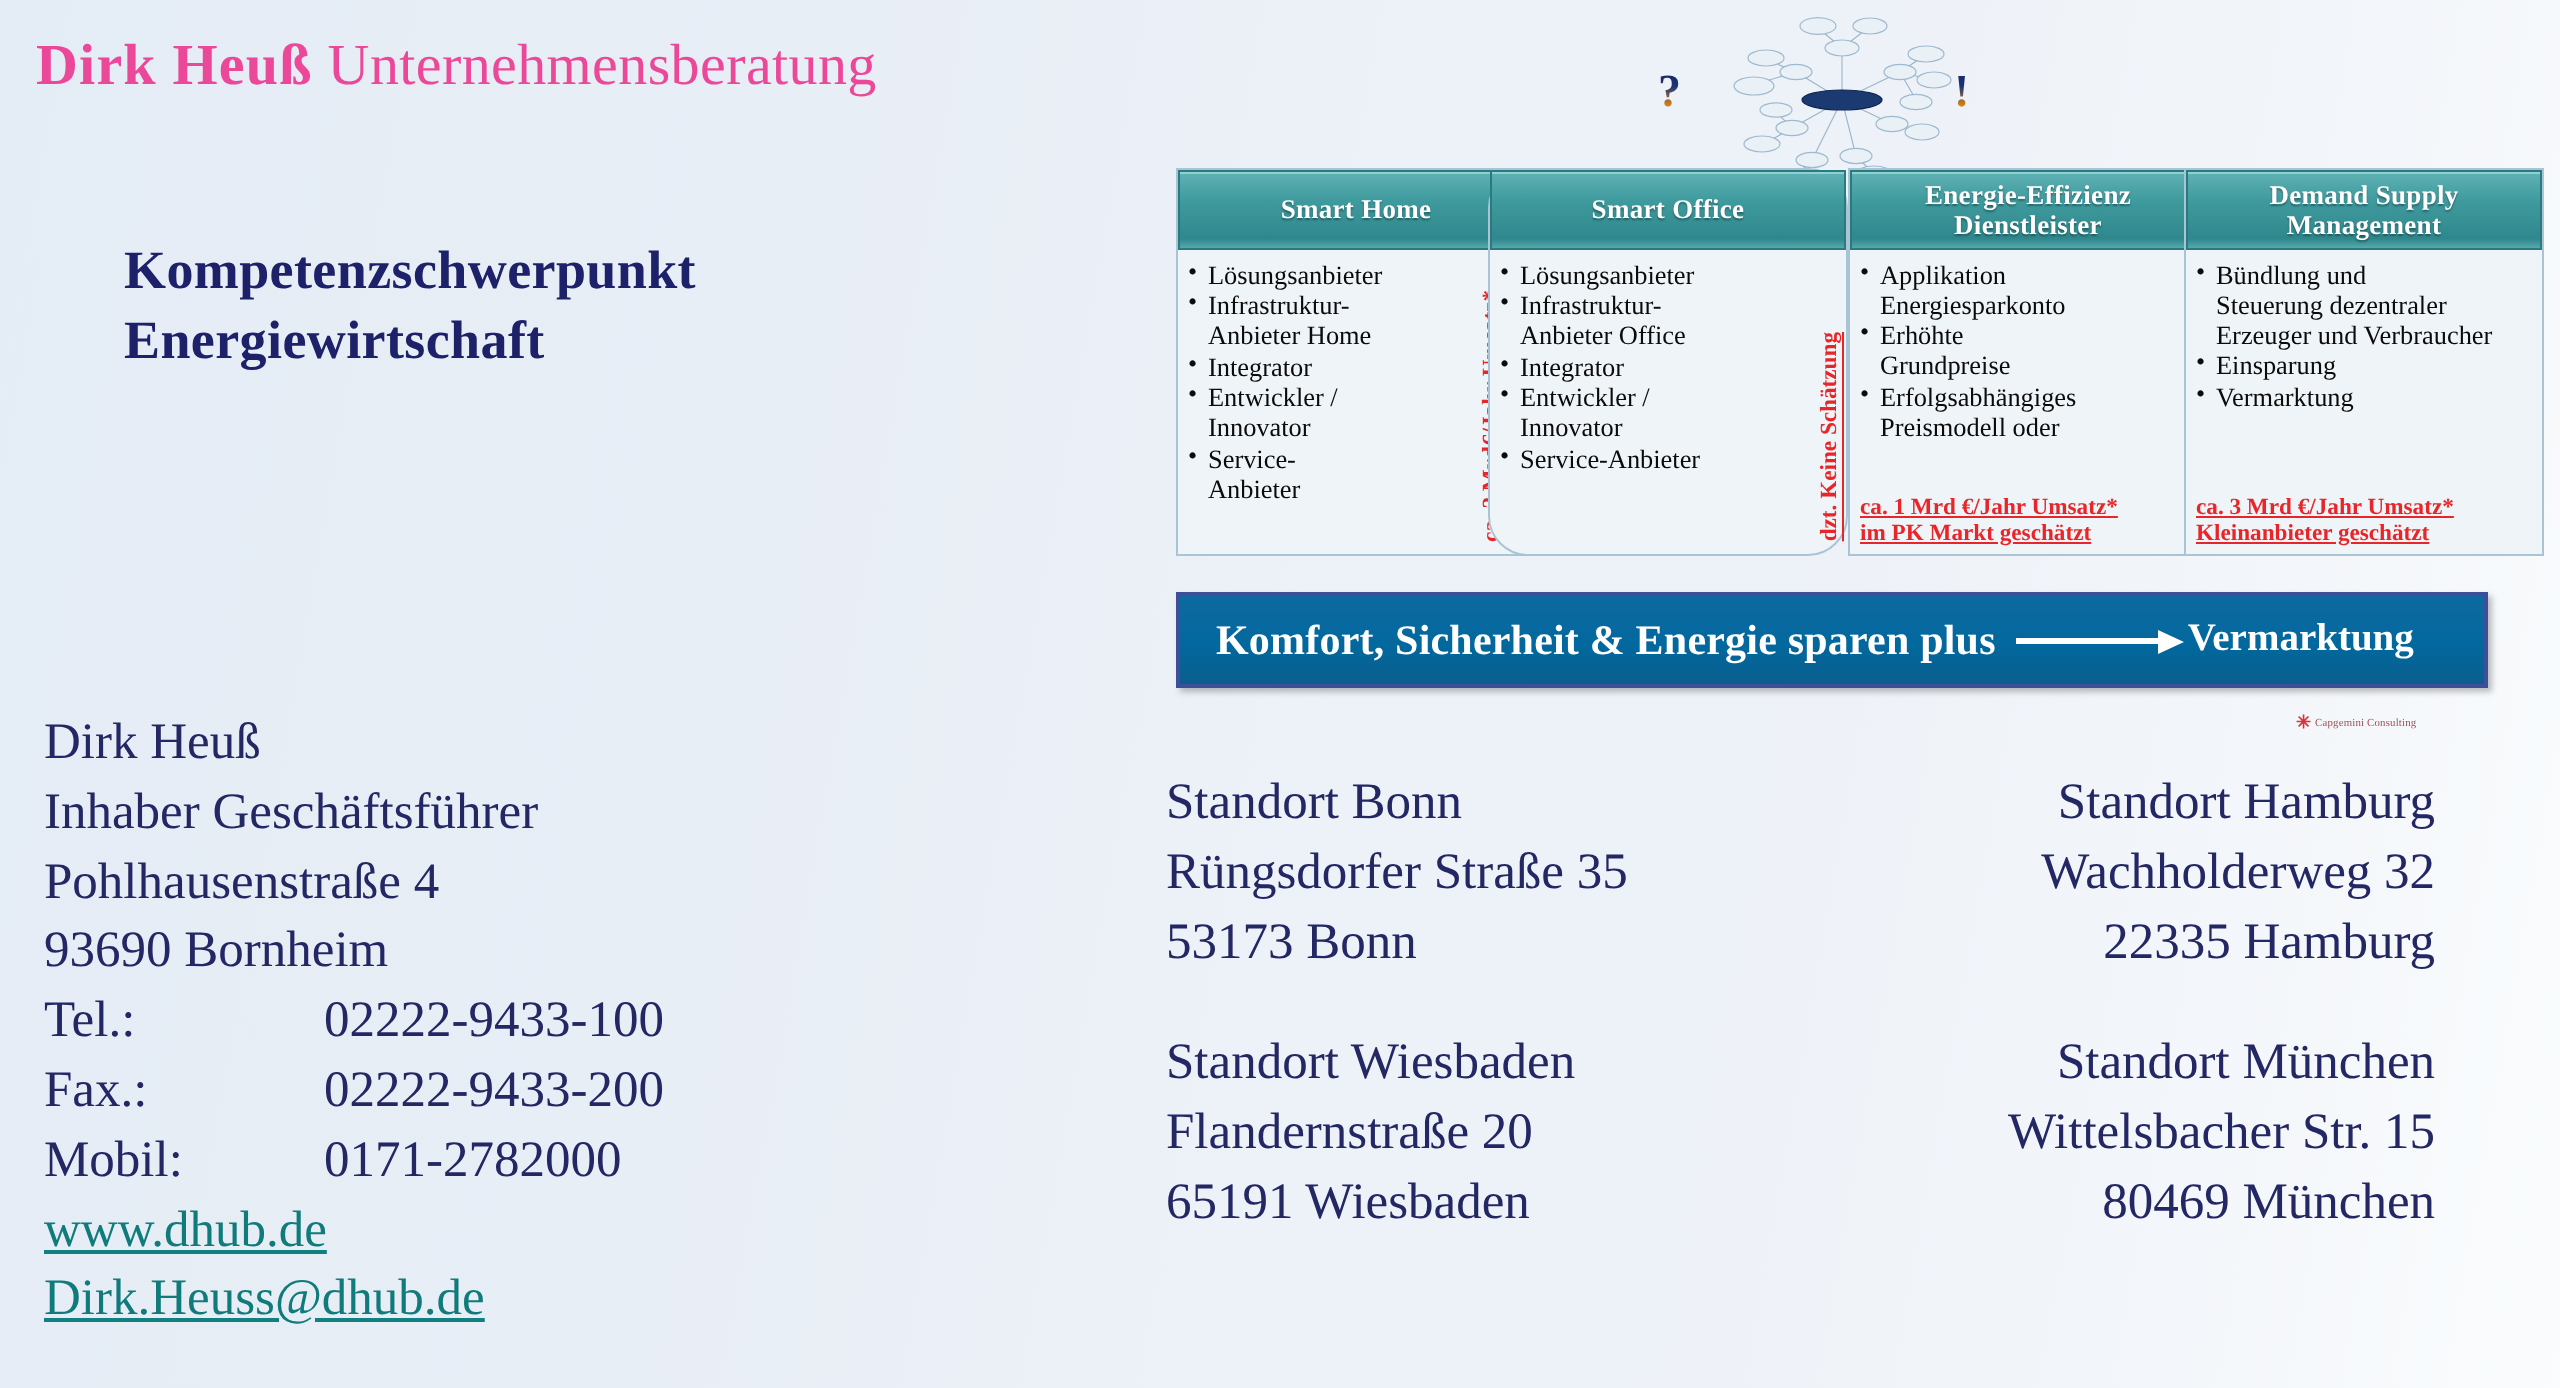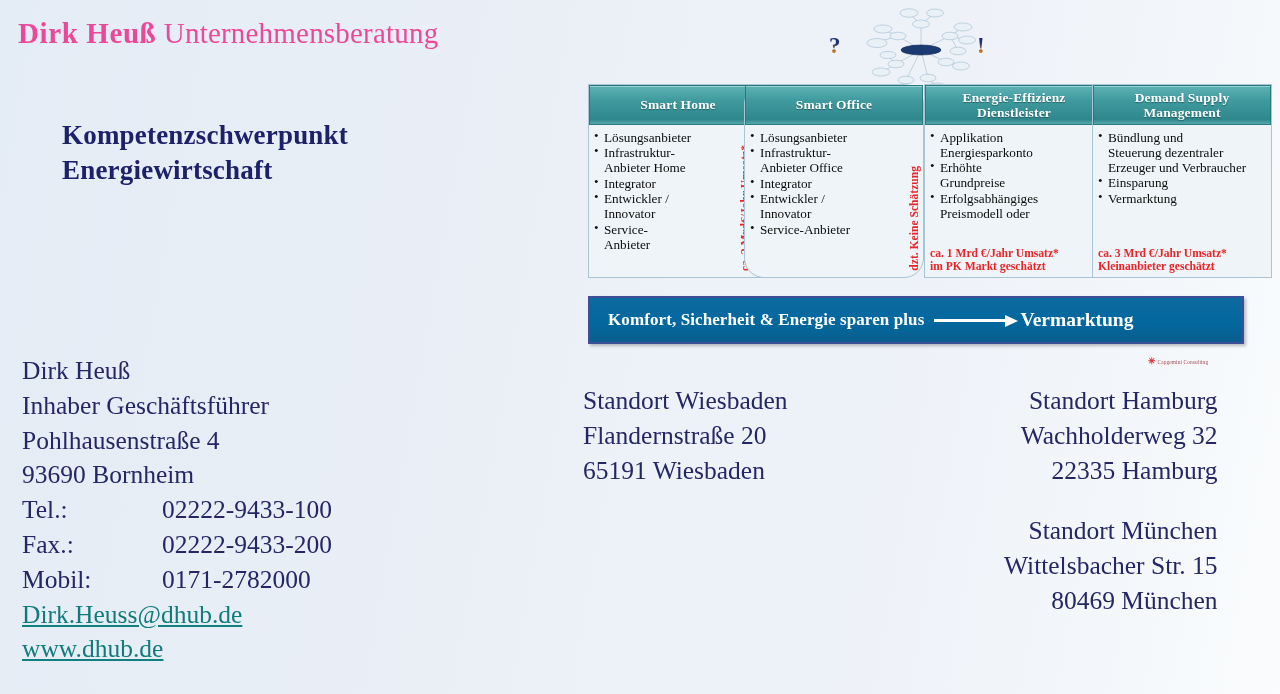--- a/index.html
+++ b/index.html
@@ -94,36 +94,37 @@
     font-family: "Liberation Serif", serif;
   }
   .card-body li::before {
     content: "\2022"; position: absolute; left: 1px; top: -1px; font-size: 13px;
   }
   .card-body li .sub { display: block; padding-left: 0; }
 
   .note-red {
     color: #e8262a; font-weight: bold; font-size: 11.6px; line-height: 1.12;
     font-family: "Liberation Serif", serif;
+    text-decoration: underline;
   }
   .note-vert {
     position: absolute; writing-mode: vertical-rl; transform: rotate(180deg);
     right: 2px; bottom: 6px; white-space: nowrap; text-align: left;
   }
   .note-bottom { position: absolute; left: 5px; bottom: 4px; white-space: nowrap; }
 
   #banner {
     position: absolute; left: 588px; top: 296px; width: 656px; height: 48px;
     background: linear-gradient(180deg, #0e6aa0 0%, #02689e 55%, #0a5e8e 100%);
     border: 2px solid #3e4f9a;
     display: flex; align-items: center;
     box-shadow: 2px 2px 3px rgba(0,0,0,.25);
   }
   #banner .txt {
-    color: #ffffff; font-weight: bold; font-size: 17px;
+    color: #ffffff; font-weight: bold; font-size: 21px;
     margin-left: 18px; white-space: nowrap; letter-spacing: .1px; font-family: Liberation Serif, serif;
   }
   #banner .arrow {
     flex: 0 0 auto; margin: 0 2px 0 10px; position: relative;
     width: 84px; height: 12px;
   }
   #banner .arrow::before {
     content: ""; position: absolute; left: 0; top: 5px; width: 72px; height: 2.5px; background: #fff;
   }
   #banner .arrow::after {
@@ -154,25 +155,30 @@
 </div>
 
 <div id="contact-block">
   <span class="row">Dirk Heuß</span>
   <span class="row">Inhaber  Geschäftsführer</span>
   <span class="row">Pohlhausenstraße 4</span>
   <span class="row">93690 Bornheim</span>
   <span class="row"><span class="lbl">Tel.:</span><span>02222-9433-100</span></span>
   <span class="row"><span class="lbl">Fax.:</span><span>02222-9433-200</span></span>
   <span class="row"><span class="lbl">Mobil:</span><span>0171-2782000</span></span>
+  <span class="row"><a href="#">www.dhub.de</a></span>
   <span class="row"><a href="#">Dirk.Heuss@dhub.de</a></span>
-  <span class="row"><a href="#">www.dhub.de</a></span>
 </div>
 
 <div class="loc-col" id="loc-col-mid">
+  <div class="loc-group">
+    <div>Standort Bonn</div>
+    <div>Rüngsdorfer Straße 35</div>
+    <div>53173 Bonn</div>
+  </div>
   <div class="loc-group">
     <div>Standort Wiesbaden</div>
     <div>Flandernstraße 20</div>
     <div>65191 Wiesbaden</div>
   </div>
 </div>
 
 <div class="loc-col" id="loc-col-right">
   <div class="loc-group">
     <div>Standort Hamburg</div>

